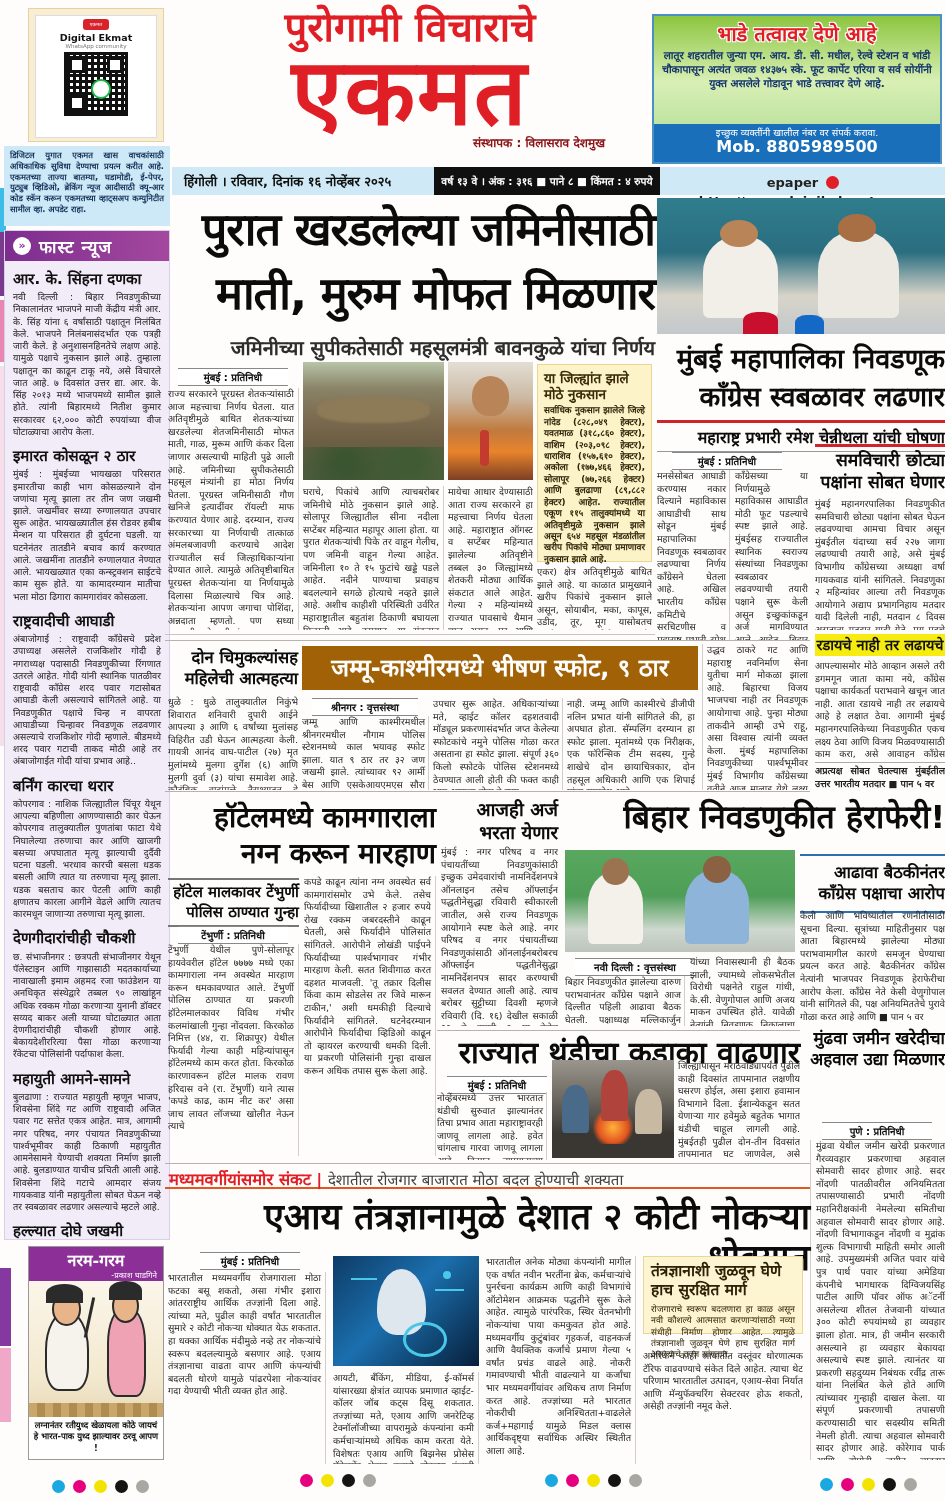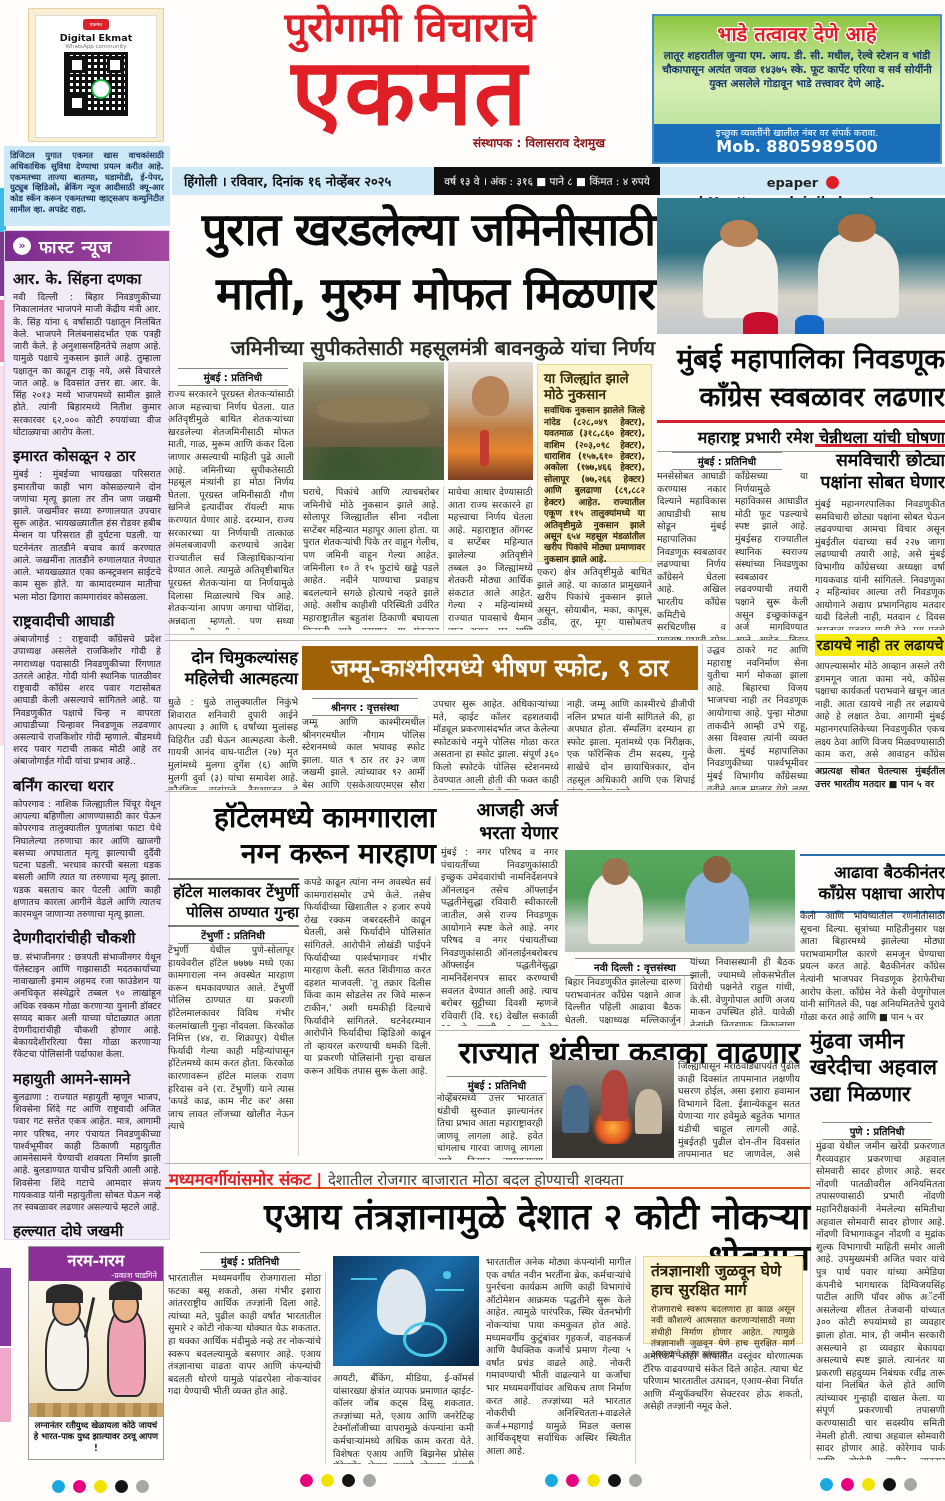--- a/index.html
+++ b/index.html
@@ -58,21 +58,21 @@
     <div style="font-size:10.5px;font-weight:bold;color:#14366b;text-align:center;line-height:1.32;padding:2px 8px 0">लातूर शहरातील जुन्या एम. आय. डी. सी. मधील, रेल्वे स्टेशन व भांडी चौकापासून अत्यंत जवळ १४३७५ स्के. फूट कार्पेट एरिया व सर्व सोयींनी युक्त असलेले गोडावून भाडे तत्त्वावर देणे आहे.</div>
     <div class="abs" style="left:0;bottom:0;width:100%;height:38px;background:#1a6fba;text-align:center">
       <div style="font-size:9.5px;color:#fff;padding-top:2px">इच्छुक व्यक्तींनी खालील नंबर वर संपर्क करावा.</div>
       <div style="font-size:16px;font-weight:800;color:#fff;line-height:1.05">Mob. 8805989500</div>
     </div>
   </div>
 
   <div class="abs" style="left:172px;top:167px;width:773px;height:28px;background:#cfeaf6">
     <div style="position:absolute;left:12px;top:5px;font-size:13px;font-weight:800;color:#101010">हिंगोली । रविवार, दिनांक १६ नोव्हेंबर २०२५</div>
     <div class="abs" style="left:262px;top:0;width:226px;height:28px;background:#101010;color:#fff;text-align:center">
-      <span style="font-size:10.5px;font-weight:normal;line-height:28px">वर्ष १३ वे । अंक : ३१६ ■ पाने ८ ■ किंमत : ४ रुपये</span>
+      <span style="font-size:10.5px;font-weight:bold;line-height:28px">वर्ष १३ वे । अंक : ३१६ ■ पाने ८ ■ किंमत : ४ रुपये</span>
     </div>
     <div class="abs" style="left:500px;top:5px;width:265px;text-align:center">
       <span style="font-size:13px;font-weight:bold;color:#222">epaper</span>
       <span style="display:inline-block;width:13px;height:13px;border-radius:50%;background:#e01e25;vertical-align:-2px;margin:0 3px"></span>
       <span style="font-size:13px;font-weight:bold;color:#222">http://www.dainikekmat.com</span>
     </div>
   </div>
 
   <div class="abs" style="left:4px;top:230px;width:166px;height:1010px;background:#f1ecf8;border:1px solid #d9cfe8;overflow:hidden">
     <div style="height:30px;background:linear-gradient(90deg,#7c2d8e,#a4489f);color:#fff;display:flex;align-items:center">
@@ -166,20 +166,21 @@
   <div class="abs bodytxt" style="left:702px;top:644px;width:106px;height:146px;border-left:1px solid #d3cdc7;padding-left:4px">उद्धव ठाकरे गट आणि महाराष्ट्र नवनिर्माण सेना युतीचा मार्ग मोकळा झाला आहे. बिहारचा विजय भाजपचा नाही तर निवडणूक आयोगाचा आहे. पुन्हा मोठ्या ताकदीने आम्ही उभे राहू, असा विश्वास त्यांनी व्यक्त केला. मुंबई महापालिका निवडणुकीच्या पार्श्वभूमीवर मुंबई विभागीय काँग्रेसच्या वतीने आज मालाड येथे लक्ष्य २०२६ या शिबिराचे आयोजन करण्यात आले होते. बिहार विधानसभा निवडणुकीच्या निकालाने दिलेला संदेश, आघाडी म्हणून लढल्यास होणारा संभाव्य राजकीय तोटा आणि मनसेला</div>
 
   <div class="abs hl" style="left:168px;top:800px;width:268px;height:70px;font-size:28px;line-height:1.3">हॉटेलमध्ये कामगाराला नग्न करून मारहाण</div>
   <div class="abs hl" style="left:168px;top:878px;width:131px;font-size:15px;line-height:1.3;border-top:2px solid #777;border-bottom:2px solid #777;padding:3px 0">हॉटेल मालकावर टेंभुर्णी पोलिस ठाण्यात गुन्हा</div>
   <div class="abs byline" style="left:178px;top:926px;width:110px">टेंभुर्णी : प्रतिनिधी</div>
   <div class="abs bodytxt colline" style="left:168px;top:944px;width:131px;height:212px;padding-right:4px">टेंभुर्णी येथील पुणे-सोलापूर हायवेवरील हॉटेल ७७७७ मध्ये एका कामगाराला नग्न अवस्थेत मारहाण करून धमकावण्यात आले. टेंभुर्णी पोलिस ठाण्यात या प्रकरणी हॉटेलमालकावर विविध गंभीर कलमांखाली गुन्हा नोंदवला. किरकोळ निमित्त (४४, रा. शिक्रापूर) येथील फिर्यादी गेल्या काही महिन्यांपासून हॉटेलमध्ये काम करत होता. किरकोळ कारणावरून हॉटेल मालक रावण हरिदास वने (रा. टेंभुर्णी) याने त्यास 'कपडे काढ, काम नीट कर' असा जाच लावत लॉजच्या खोलीत नेऊन त्याचे</div>
   <div class="abs bodytxt colline" style="left:304px;top:876px;width:132px;height:280px;padding-right:4px">कपडे काढून त्यांना नग्न अवस्थेत सर्व कामगारांसमोर उभे केले. तसेच फिर्यादीच्या खिशातील २ हजार रुपये रोख रक्कम जबरदस्तीने काढून घेतली, असे फिर्यादीने पोलिसांत सांगितले. आरोपीने लोखंडी पाईपने फिर्यादीच्या पार्श्वभागावर गंभीर मारहाण केली. सतत शिवीगाळ करत दहशत माजवली. 'तू तक्रार दिलीस किंवा काम सोडलेस तर जिवे मारून टाकीन,' अशी धमकीही दिल्याचे फिर्यादीने सांगितले. घटनेदरम्यान आरोपीने फिर्यादीचा व्हिडिओ काढून तो व्हायरल करण्याची धमकी दिली. या प्रकरणी पोलिसांनी गुन्हा दाखल करून अधिक तपास सुरू केला आहे.</div>
   <div class="abs hl" style="left:441px;top:798px;width:117px;font-size:18.5px;line-height:1.25">आजही अर्ज भरता येणार</div>
   <div class="abs bodytxt" style="left:441px;top:846px;width:117px;height:180px">मुंबई : नगर परिषद व नगर पंचायतींच्या निवडणुकांसाठी इच्छुक उमेदवारांची नामनिर्देशनपत्रे ऑनलाइन तसेच ऑफ्लाईन पद्धतीनेसुद्धा रविवारी स्वीकारली जातील, असे राज्य निवडणूक आयोगाने स्पष्ट केले आहे. नगर परिषद व नगर पंचायतींच्या निवडणुकांसाठी ऑनलाईनबरोबरच ऑफ्लाईन पद्धतीनेसुद्धा नामनिर्देशनपत्र सादर करण्याची सवलत देण्यात आली आहे. त्याच बरोबर सुट्टीच्या दिवशी म्हणजे रविवारी (दि. १६) देखील सकाळी ११ ते दुपारी ३ या वेळेत नामनिर्देशनपत्रे स्वीकारण्याचे आदेश देण्यात आले.</div>
 
+  <div class="abs hl" style="left:565px;top:798px;width:380px;font-size:32px;line-height:1.2">बिहार निवडणुकीत हेराफेरी!</div>
   <div class="abs photo" style="left:565px;top:850px;width:230px;height:102px;background:linear-gradient(180deg,#5aa85f 0%,#4e9e57 45%,#cfd8cf 78%,#bcc4bc 100%)">
     <div style="position:absolute;left:10%;top:22%;width:24%;height:70%;background:#f4f1ea;border-radius:45% 45% 8% 8%"></div>
     <div style="position:absolute;left:16%;top:8%;width:12%;height:26%;background:#9c7350;border-radius:50%"></div>
     <div style="position:absolute;left:52%;top:20%;width:28%;height:72%;background:#8fb4d9;border-radius:45% 45% 8% 8%"></div>
     <div style="position:absolute;left:60%;top:6%;width:12%;height:26%;background:#8a6142;border-radius:50%"></div>
   </div>
   <div class="abs byline" style="left:575px;top:958px;width:120px">नवी दिल्ली : वृत्तसंस्था</div>
   <div class="abs bodytxt colline" style="left:565px;top:976px;width:120px;height:50px;padding-right:3px">बिहार निवडणुकीत झालेल्या दारुण पराभवानंतर काँग्रेस पक्षाने आज दिल्लीत पहिली आढावा बैठक घेतली. पक्षाध्यक्ष मल्लिकार्जुन खरगे</div>
   <div class="abs bodytxt" style="left:690px;top:956px;width:105px;height:70px">यांच्या निवासस्थानी ही बैठक झाली, ज्यामध्ये लोकसभेतील विरोधी पक्षनेते राहुल गांधी, के.सी. वेणुगोपाल आणि अजय माकन उपस्थित होते. यावेळी नेत्यांनी निवडणूक निकालाचा आढावा घेतला. संघटनात्मक त्रुटींवर चर्चा</div>
   <div class="abs hl" style="left:800px;top:854px;width:145px;font-size:16.5px;line-height:1.3;border-top:2px solid #2b6fb0;border-bottom:2px solid #2b6fb0;padding:6px 0">आढावा बैठकीनंतर काँग्रेस पक्षाचा आरोप</div>
@@ -189,42 +190,42 @@
   <div class="abs byline" style="left:447px;top:1076px;width:100px">मुंबई : प्रतिनिधी</div>
   <div class="abs bodytxt colline" style="left:437px;top:1092px;width:110px;height:68px;padding-right:3px">नोव्हेंबरमध्ये उत्तर भारतात थंडीची सुरुवात झाल्यानंतर तिचा प्रभाव आता महाराष्ट्रावरही जाणवू लागला आहे. हवेत चांगलाच गारवा जाणवू लागला आहे. किमान तापमानाच्या पाऱ्यात बदल होत आहे. राज्याच्या उत्तरेकडील</div>
   <div class="abs photo" style="left:552px;top:1060px;width:122px;height:98px;background:linear-gradient(180deg,#9a958d 0%,#6b675f 40%,#3a3733 75%)">
     <div style="position:absolute;left:32%;top:52%;width:36%;height:34%;background:radial-gradient(circle,#ffb13b 0%,#e2541f 55%,transparent 75%)"></div>
     <div style="position:absolute;left:8%;top:26%;width:22%;height:48%;background:#4a6a8a;border-radius:45% 45% 10% 10%"></div>
     <div style="position:absolute;left:40%;top:10%;width:22%;height:52%;background:#b0433c;border-radius:45% 45% 10% 10%"></div>
     <div style="position:absolute;left:68%;top:30%;width:22%;height:46%;background:#c7b9a2;border-radius:45% 45% 10% 10%"></div>
   </div>
   <div class="abs bodytxt" style="left:678px;top:1060px;width:122px;height:98px">जिल्ह्यांपासून मराठवाड्यापर्यंत पुढील काही दिवसांत तापमानात लक्षणीय घसरण होईल, असा इशारा हवामान विभागाने दिला. ईशान्येकडून सतत येणाऱ्या गार हवेमुळे बहुतेक भागात थंडीची चाहूल लागली आहे. मुंबईतही पुढील दोन-तीन दिवसांत तापमानात घट जाणवेल, असे म्हटले.</div>
 
-  <div class="abs hl" style="left:810px;top:1028px;width:135px;font-size:21px;line-height:1.25;text-align:left">मुंढवा जमीन खरेदीचा अहवाल उद्या मिळणार</div>
+  <div class="abs hl" style="left:810px;top:1028px;width:135px;font-size:17px;line-height:1.25;text-align:right">मुंढवा जमीन खरेदीचा अहवाल उद्या मिळणार</div>
   <div class="abs byline" style="left:822px;top:1122px;width:110px">पुणे : प्रतिनिधी</div>
   <div class="abs bodytxt" style="left:810px;top:1140px;width:135px;height:320px;border-left:1px solid #d3cdc7;padding-left:5px">मुंढवा येथील जमीन खरेदी प्रकरणात गैरव्यवहार प्रकरणाचा अहवाल सोमवारी सादर होणार आहे. सदर नोंदणी पातळीवरील अनियमितता तपासण्यासाठी प्रभारी नोंदणी महानिरीक्षकांनी नेमलेल्या समितीचा अहवाल सोमवारी सादर होणार आहे. नोंदणी विभागाकडून नोंदणी व मुद्रांक शुल्क विभागाची माहिती समोर आली आहे. उपमुख्यमंत्री अजित पवार यांचे पुत्र पार्थ पवार यांच्या अमेडिया कंपनीचे भागधारक दिग्विजयसिंह पाटील आणि पॉवर ऑफ अॅटर्नी असलेल्या शीतल तेजवानी यांच्यात ३०० कोटी रुपयांमध्ये हा व्यवहार झाला होता. मात्र, ही जमीन सरकारी असल्याने हा व्यवहार बेकायदा असल्याचे स्पष्ट झाले. त्यानंतर या प्रकरणी सहदुय्यम निबंधक रवींद्र तारू यांना निलंबित केले होते आणि त्यांच्यावर गुन्हाही दाखल केला. या संपूर्ण प्रकरणाची तपासणी करण्यासाठी चार सदस्यीय समिती नेमली होती. त्याचा अहवाल सोमवारी सादर होणार आहे. कोरेगाव पार्क आणि बोपोडी जमीन व्यवहार प्रकरणात पुणे पोलिसांकडे दाखल झालेल्या गुन्ह्यांच्या संदर्भात पोलिसांनी शीतल तेजवानी, हेमंत गावंडे यांच्यासह चौघांना जबाब नोंदविण्यासाठी हजर राहण्याची नोटीस बजावली आहे.</div>
 
   <div class="abs" style="left:165px;top:1163px;width:645px;height:26px;border-top:1px solid #b9b2aa;border-bottom:2px solid #e2561f;padding-top:3px">
     <span style="font-size:16.5px;font-weight:800;color:#e01e25;margin-left:4px">मध्यमवर्गीयांसमोर संकट</span>
     <span style="font-size:16.5px;font-weight:800;color:#e01e25"> | </span>
     <span style="font-size:15px;font-weight:400;color:#404040">देशातील रोजगार बाजारात मोठा बदल होण्याची शक्यता</span>
   </div>
   <div class="abs hl" style="left:165px;top:1196px;width:645px;font-size:36px;line-height:1.15">एआय तंत्रज्ञानामुळे देशात २ कोटी नोकऱ्या धोक्यात</div>
   <div class="abs byline" style="left:200px;top:1252px;width:100px">मुंबई : प्रतिनिधी</div>
   <div class="abs bodytxt colline" style="left:168px;top:1272px;width:158px;height:192px;padding-right:4px">भारतातील मध्यमवर्गीय रोजगाराला मोठा फटका बसू शकतो, असा गंभीर इशारा आंतरराष्ट्रीय आर्थिक तज्ज्ञांनी दिला आहे. त्यांच्या मते, पुढील काही वर्षांत भारतातील सुमारे २ कोटी नोकऱ्या धोक्यात येऊ शकतात. हा धक्का आर्थिक मंदीमुळे नव्हे तर नोकऱ्यांचे स्वरूप बदलल्यामुळे बसणार आहे. एआय तंत्रज्ञानाचा वाढता वापर आणि कंपन्यांची बदलती धोरणे यामुळे पांढरपेशा नोकऱ्यांवर गदा येण्याची भीती व्यक्त होत आहे.</div>
   <div class="abs photo" style="left:333px;top:1256px;width:146px;height:110px;background:linear-gradient(135deg,#0d3b66 0%,#1b6fae 45%,#071f3a 100%)">
     <div style="position:absolute;left:30%;top:12%;width:34%;height:60%;background:#dfe7ee;border-radius:50% 50% 40% 40%/60% 60% 35% 35%"></div>
     <div style="position:absolute;left:48%;top:60%;width:26%;height:26%;border:3px solid #49c8e8;border-radius:50%"></div>
     <div style="position:absolute;left:12%;top:20%;width:18%;height:2px;background:#49c8e8"></div>
     <div style="position:absolute;left:70%;top:30%;width:20%;height:2px;background:#49c8e8"></div>
     <div style="position:absolute;left:75%;top:14%;width:8px;height:8px;border-radius:50%;background:#49c8e8"></div>
   </div>
   <div class="abs bodytxt colline" style="left:333px;top:1372px;width:146px;height:92px;padding-right:4px">आयटी, बँकिंग, मीडिया, ई-कॉमर्स यांसारख्या क्षेत्रांत व्यापक प्रमाणात व्हाईट-कॉलर जॉब कट्स दिसू शकतात. तज्ज्ञांच्या मते, एआय आणि जनरेटिव्ह टेक्नॉलॉजीच्या वापरामुळे कंपन्यांना कमी कर्मचाऱ्यांमध्ये अधिक काम करता येते. विशेषतः एआय आणि बिझनेस प्रोसेस मॅनेजमेंट क्षेत्रात हजारो नोकऱ्या कंत्राटी किंवा प्रोजेक्ट-आधारित भूमिकांमध्ये बदलत आहेत.</div>
   <div class="abs bodytxt colline" style="left:486px;top:1256px;width:150px;height:208px;padding-right:4px">भारतातील अनेक मोठ्या कंपन्यांनी मागील एक वर्षात नवीन भरतींना ब्रेक, कर्मचाऱ्यांचे पुनर्रचना कार्यक्रम आणि काही विभागांचे ऑटोमेशन आक्रमक पद्धतीने सुरू केले आहेत. त्यामुळे पारंपरिक, स्थिर वेतनभोगी नोकऱ्यांचा पाया कमकुवत होत आहे. मध्यमवर्गीय कुटुंबांवर गृहकर्ज, वाहनकर्ज आणि वैयक्तिक कर्जांचे प्रमाण गेल्या ५ वर्षांत प्रचंड वाढले आहे. नोकरी गमावण्याची भीती वाढल्याने या कर्जांचा भार मध्यमवर्गीयांवर अधिकच ताण निर्माण करत आहे. तज्ज्ञांच्या मते भारतात नोकरीची अनिश्चितता+वाढलेले कर्ज+महागाई यामुळे मिडल क्लास आर्थिकदृष्ट्या सर्वाधिक अस्थिर स्थितीत आला आहे.</div>
-  <div class="abs" style="left:643px;top:1256px;width:160px;height:88px;background:#fdf4d2;border:1px solid #e8d694;padding:5px 7px">
+  <div class="abs" style="left:643px;top:1256px;width:160px;height:78px;background:#fdf4d2;border:1px solid #e8d694;padding:5px 7px">
     <div style="font-size:15.5px;font-weight:800;color:#2e2206;line-height:1.25;margin-bottom:3px">तंत्रज्ञानाशी जुळवून घेणे हाच सुरक्षित मार्ग</div>
     <div style="font-size:8.8px;line-height:1.3;text-align:justify;color:#33250a">रोजगाराचे स्वरूप बदलणारा हा काळ असून नवी कौशल्ये आत्मसात करणाऱ्यांसाठी नव्या संधीही निर्माण होणार आहेत. त्यामुळे तंत्रज्ञानाशी जुळवून घेणे हाच सुरक्षित मार्ग असल्याचे तज्ज्ञ सांगतात.</div>
   </div>
   <div class="abs bodytxt" style="left:643px;top:1350px;width:160px;height:114px">अमेरिकेने काही आयातीत वस्तूंवर धोरणात्मक टॅरिफ वाढवण्याचे संकेत दिले आहेत. त्याचा थेट परिणाम भारतातील उत्पादन, एआय-सेवा निर्यात आणि मॅन्युफॅक्चरिंग सेक्टरवर होऊ शकतो, असेही तज्ज्ञांनी नमूद केले.</div>
 
   <div class="abs" style="left:28px;top:1246px;width:136px;height:214px;border:1px solid #999;background:#fff">
     <div style="height:34px;background:#8c2f97;color:#fff;text-align:center">
       <div style="font-size:16px;font-weight:800;padding-top:2px">नरम-गरम</div>
       <div style="font-size:8px;text-align:right;padding-right:6px;margin-top:-2px">-प्रकाश घाडगिने</div>
     </div>

